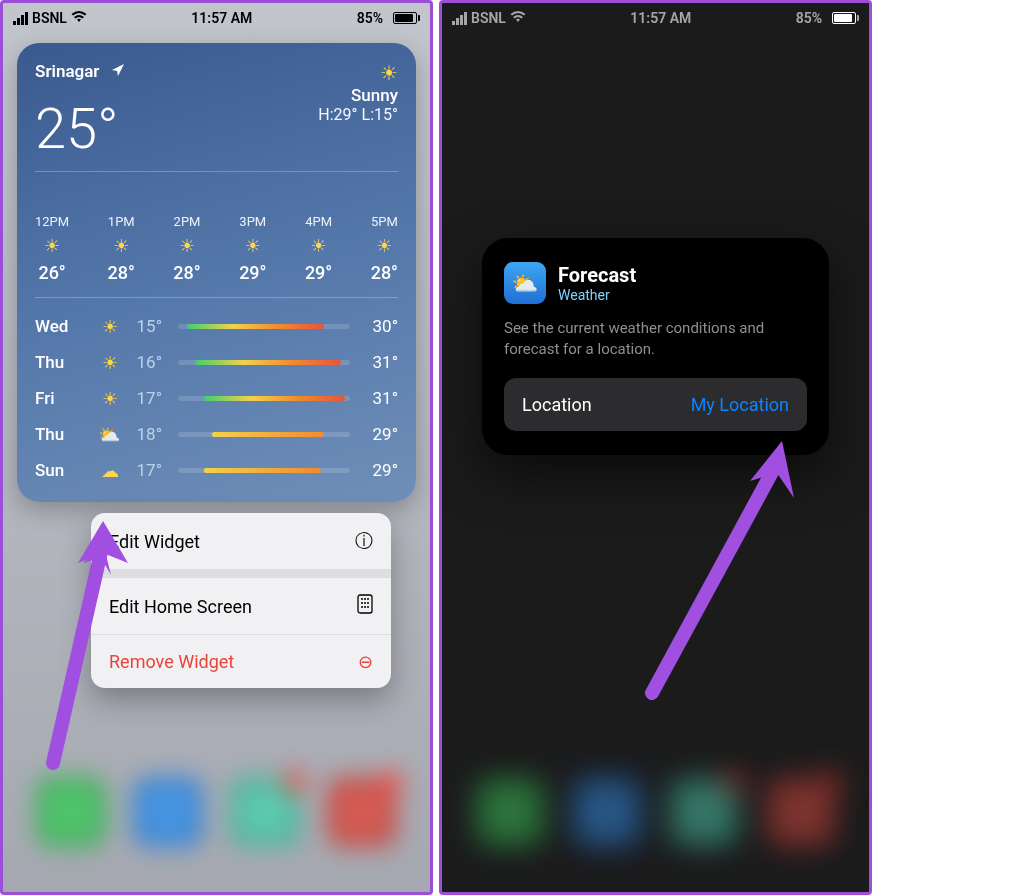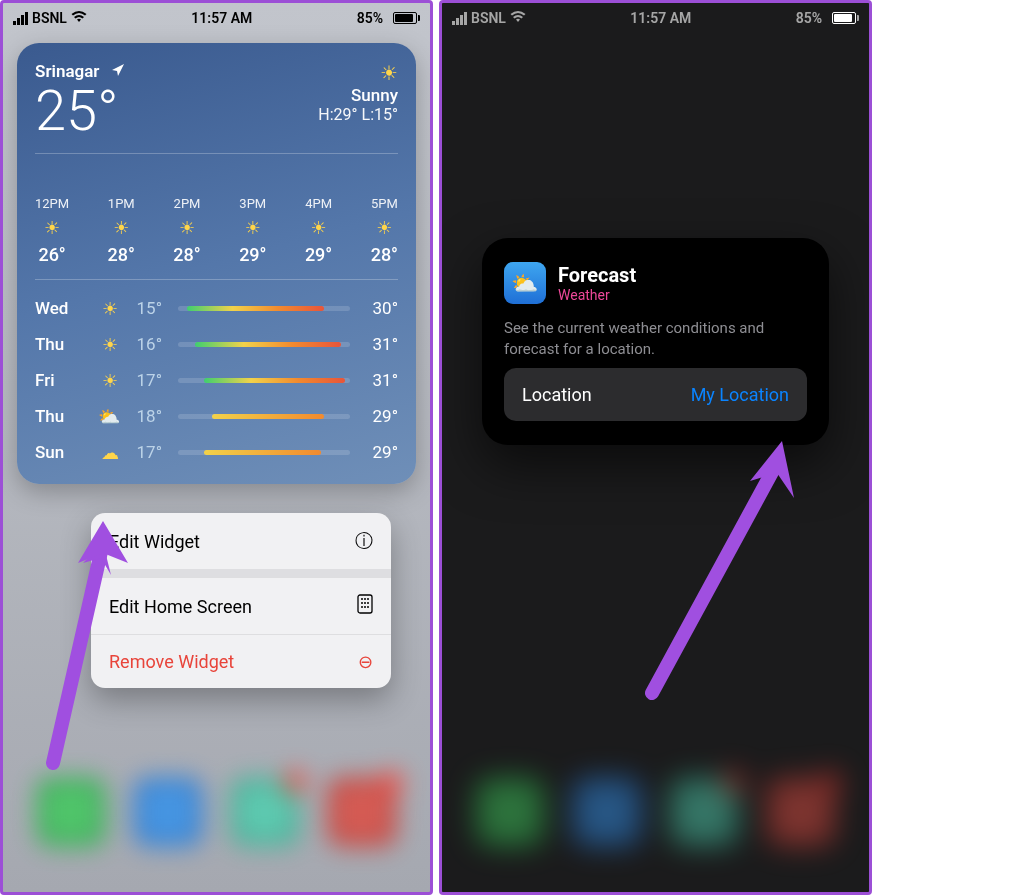--- a/index.html
+++ b/index.html
@@ -17,21 +17,21 @@
   .wifi-icon { font-size:14px; }
   .battery { display:inline-flex; align-items:center; }
   .battery-body { width:24px; height:12px; border:1px solid currentColor; border-radius:2px; position:relative; }
   .battery-fill { position:absolute; left:1px; top:1px; bottom:1px; width:80%; background:currentColor; border-radius:1px;}
   .battery-tip { width:2px; height:6px; background:currentColor; margin-left:1px; border-radius:0 1px 1px 0;}
   
   
   .weather-widget { margin: 10px 14px; background: linear-gradient(165deg, #3a5a8f 0%, #5477aa 50%, #6f8fb8 100%); border-radius: 22px; padding: 18px 18px 14px 18px; color:#fff; box-shadow: 0 8px 24px rgba(0,0,0,0.25); }
   .ww-header { display:flex; justify-content:space-between; align-items:flex-start; }
   .ww-loc { display:flex; align-items:center; gap:12px; font-size:17px; font-weight:600; }
-  .ww-temp { font-size:56px; font-weight:300; line-height:1; margin-top:2px; }
+  .ww-temp { font-size:56px; font-weight:300; line-height:1; margin-top:20px; }
   .ww-cond { text-align:right; font-size:17px; font-weight:500; }
   .ww-hl { font-size:16px; opacity:0.95; }
   .ww-sun { font-size:20px; color:#ffd54a; text-align:right; }
   .ww-divider { border-top:1px solid rgba(255,255,255,0.25); margin:14px 0 10px; }
   .ww-hours { display:flex; justify-content:space-between; }
   .ww-hour { text-align:center; font-size:13px;margin-top:32px; }
   .ww-hour .t { opacity:0.9; font-size:13px; }
   .ww-hour .sun { color:#ffd54a; font-size:18px; margin:6px 0; }
   .ww-hour .deg { font-size:18px; font-weight:500; }
   .ww-days { margin-top:6px; }
@@ -50,22 +50,22 @@
   .cm-sep { height:8px; background:#dedee1; }
   .cm-item.danger { color:#e8443a; }
   .cm-icon { font-size:18px; }
   
   
   .dim-bg { position:absolute; inset:0; background:rgba(0,0,0,0.35); }
   .forecast-card { position:absolute; left:40px; right:40px; top:235px; background:#000; border-radius:26px; padding:24px 22px; color:#fff; box-shadow: 0 20px 50px rgba(0,0,0,0.6); }
   .fc-header { display:flex; align-items:center; gap:12px; margin-bottom:14px;}
   .fc-app-icon { width:42px; height:42px; border-radius:9px; background:linear-gradient(180deg,#3ea6f0,#1f6fd6); display:flex; align-items:center; justify-content:center; font-size:22px;}
   .fc-title { font-size:20px; font-weight:700; }
-  .fc-sub { font-size:14px; color:#ec4899; }
-  .fc-desc { font-size:15px; color:#8e8e93; line-height:1.4; margin-bottom:8px;}
+  .fc-sub { font-size:14px; color:#7dd3fc; }
+  .fc-desc { font-size:15px; color:#8e8e93; line-height:1.4; margin-bottom:18px;}
   .fc-row { background:#2c2c2e; border-radius:12px; padding:16px 18px; display:flex; justify-content:space-between; align-items:center; font-size:18px; }
   .fc-row .val { color:#0a84ff; }
   
   
   .arrow { position:absolute; pointer-events:none; }
   .arrow svg { overflow:visible; }
   
   
   .dock { position:absolute; bottom:0; left:0; right:0; height:160px; display:flex; justify-content:space-around; align-items:center; filter:blur(12px); opacity:0.85; padding:0 20px;}
   .dock-icon { width:70px; height:70px; border-radius:16px; }

